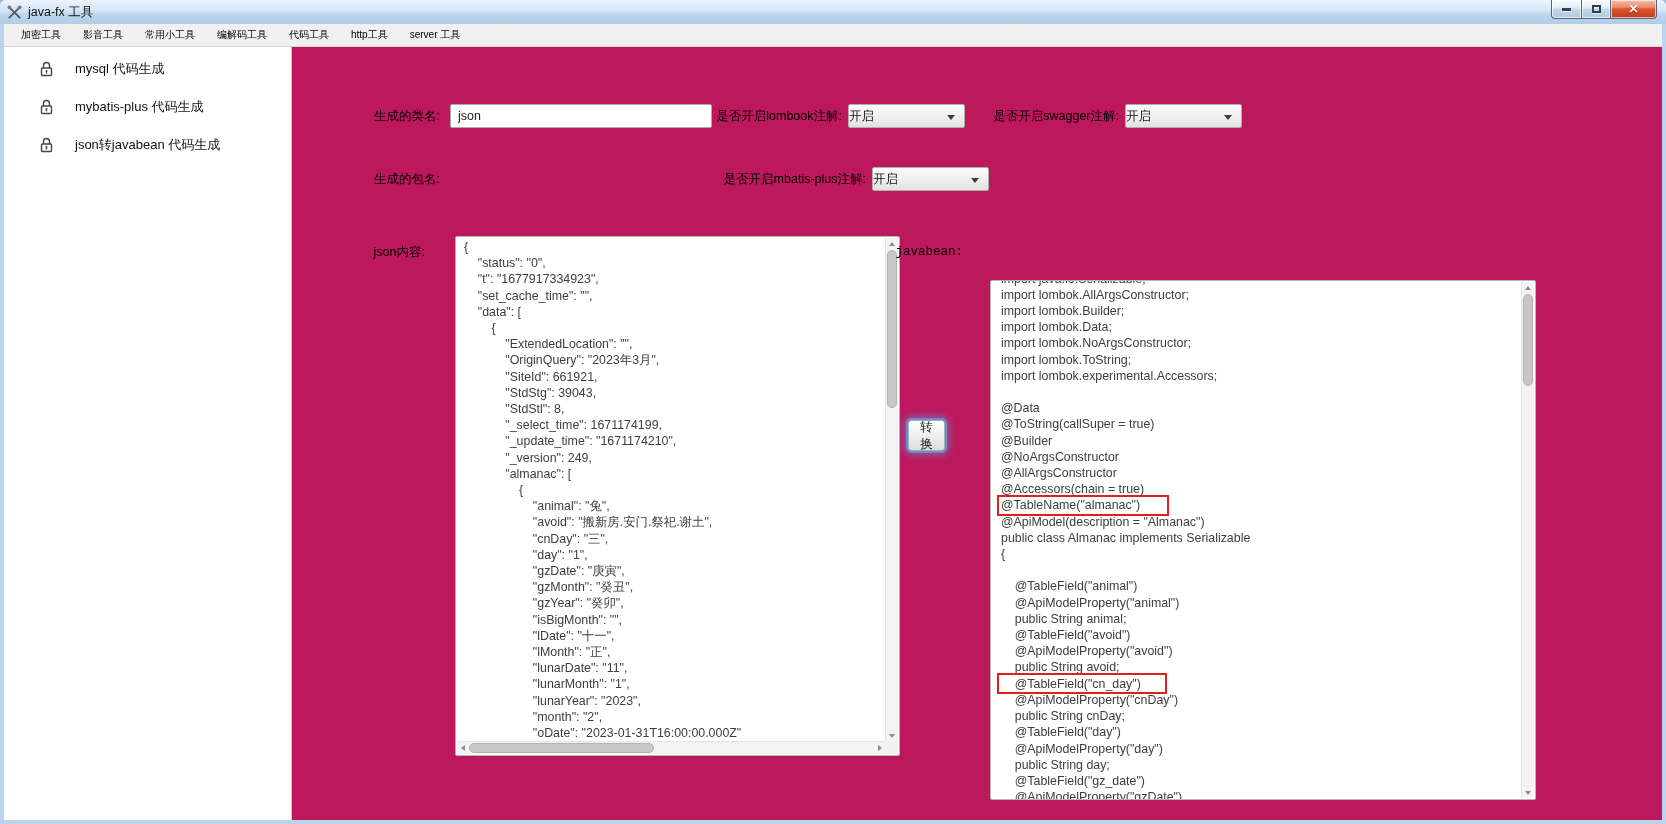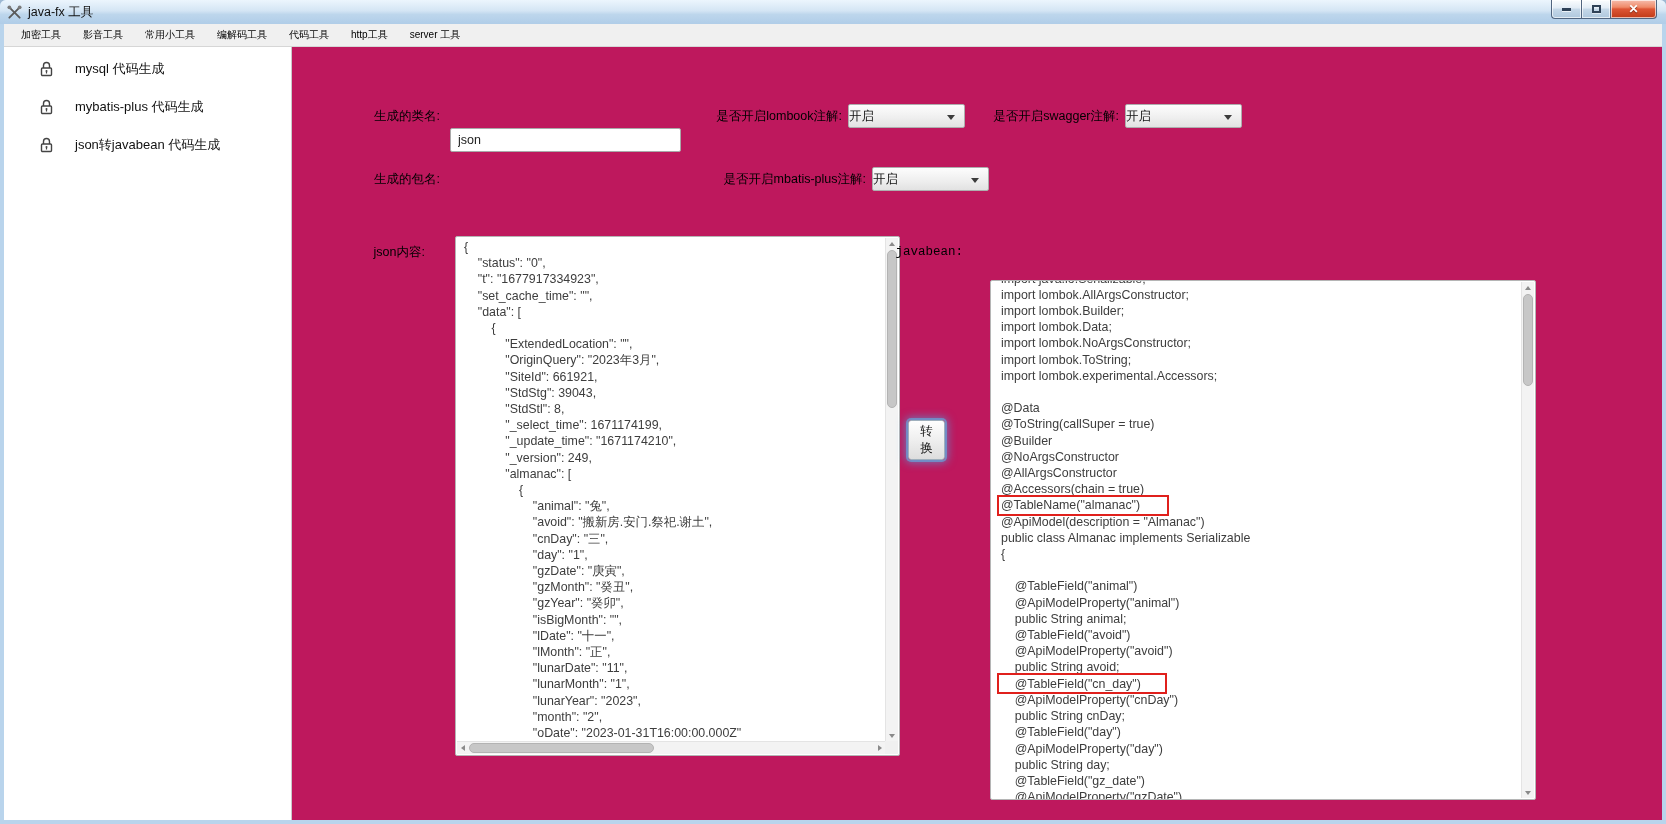--- a/index.html
+++ b/index.html
@@ -46,21 +46,21 @@
     color:#3d3d3d;white-space:pre;}
   .vscroll{position:absolute;top:1px;right:1px;width:13px;background:#f3f3f3;border-left:1px solid #e4e4e4;box-sizing:border-box;}
   .hscroll{position:absolute;left:1px;bottom:1px;height:13px;background:#f3f3f3;border-top:1px solid #e4e4e4;box-sizing:border-box;}
   .sb-arrow{position:absolute;width:11px;height:11px;display:flex;align-items:center;justify-content:center;}
   .tri-up{width:0;height:0;border-left:3.5px solid transparent;border-right:3.5px solid transparent;border-bottom:4px solid #8a8a8a;}
   .tri-down{width:0;height:0;border-left:3.5px solid transparent;border-right:3.5px solid transparent;border-top:4px solid #8a8a8a;}
   .tri-left{width:0;height:0;border-top:3.5px solid transparent;border-bottom:3.5px solid transparent;border-right:4px solid #8a8a8a;}
   .tri-right{width:0;height:0;border-top:3.5px solid transparent;border-bottom:3.5px solid transparent;border-left:4px solid #8a8a8a;}
   .sb-thumb{position:absolute;border-radius:6px;background:#c7c7c7;border:1px solid #b3b3b3;box-sizing:border-box;}
   
-  .convert-btn{position:absolute;left:904px;top:373px;width:37px;height:40px;box-sizing:border-box;
+  .convert-btn{position:absolute;left:904px;top:373px;width:37px;height:31px;box-sizing:border-box;
     border:1px solid #9fb0bd;border-radius:3px;font-size:12.5px;color:#111;
     background:linear-gradient(180deg,#fefefe 0%,#ededed 55%,#dddddd 100%);
     box-shadow:0 0 0 2px rgba(93,188,238,.55),0 0 8px 3px rgba(70,170,230,.6);
     display:flex;align-items:center;justify-content:center;cursor:default;}
   
   .red-box{position:absolute;border:2px solid #e0201c;box-sizing:border-box;background:transparent;}
 </style>
 </head>
 <body>
 
@@ -125,21 +125,21 @@
           <path d="M3.5 7 V4.5 a3 3 0 0 1 6 0 V7" fill="none" stroke="#444" stroke-width="1.4"></path>
           <rect x="1.5" y="7" width="10" height="7.5" rx="1" fill="none" stroke="#444" stroke-width="1.4"></rect>
           <circle cx="6.5" cy="10" r="1" fill="#444"></circle>
           <line x1="6.5" y1="10.5" x2="6.5" y2="12.5" stroke="#444" stroke-width="1.2"></line>
         </svg>
         <span>json转javabean 代码生成</span>
       </div>
     </div>
 
     <div class="fld-label" style="left:296px;top:57px;width:140px;">生成的类名:</div>
-    <input class="text-input" style="left: 446px; top: 57px; width: 231px; margin-top: 24px;" value="json">
+    <input class="text-input" style="left: 446px; top: 57px; width: 262px;" value="json">
     <div class="fld-label" style="left:674px;top:57px;width:164px;">是否开启lombook注解:</div>
     <div class="combo" style="left:844px;top:57px;">
       <span>开启</span>
       <span class="arrow"></span>
     </div>
     <div class="fld-label" style="left:951px;top:57px;width:164px;">是否开启swagger注解:</div>
     <div class="combo" style="left:1121px;top:57px;">
       <span>开启</span>
       <span class="arrow"></span>
     </div>

